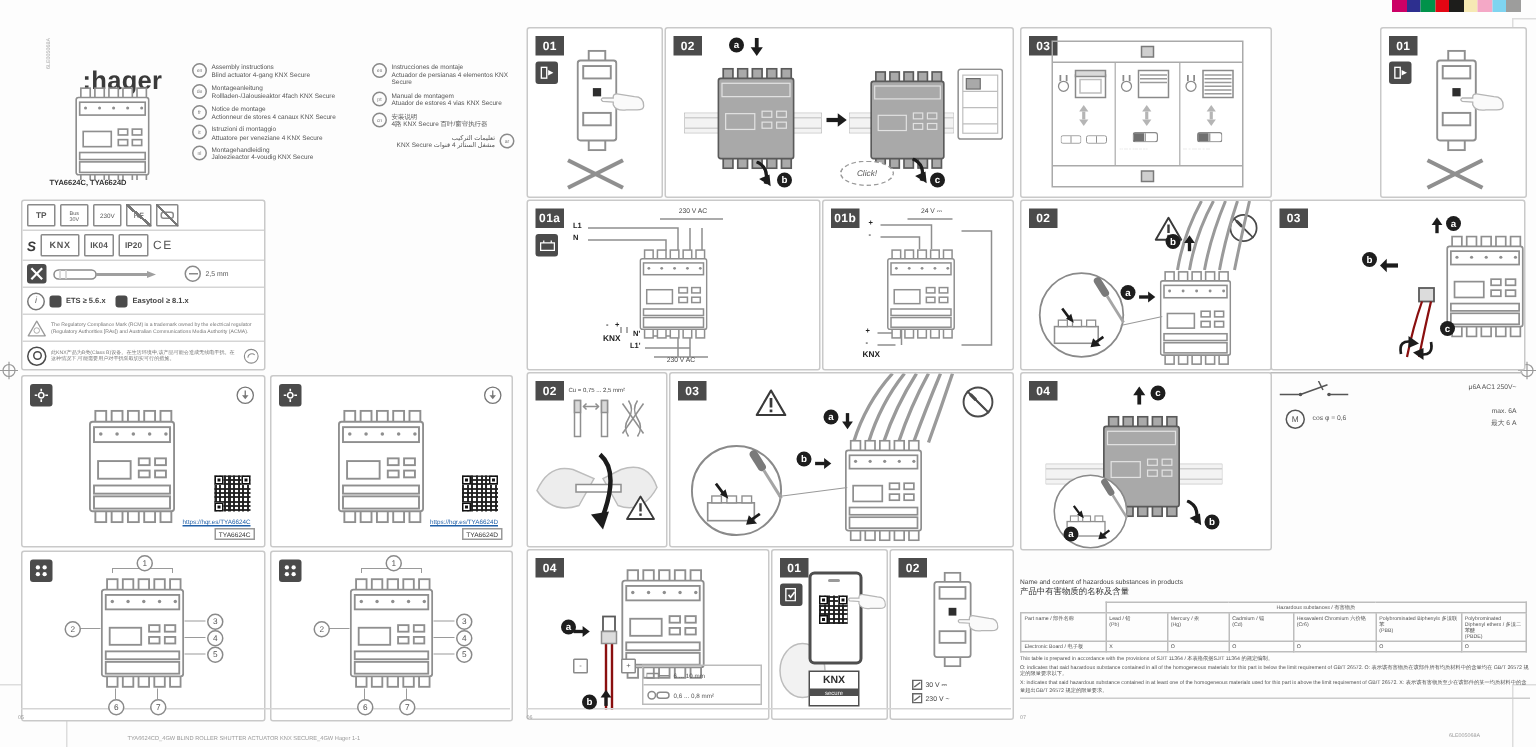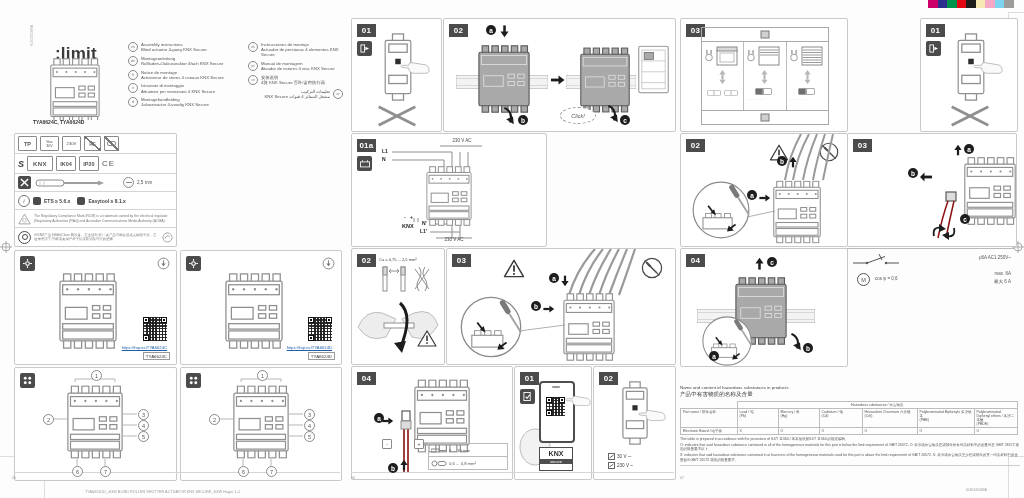--- a/index.html
+++ b/index.html
@@ -226,21 +226,21 @@
   <svg class="abs" style="left:0;top:241px" width="12" height="12">
       <use href="#regmark"></use>
     </svg>
   <svg class="abs" style="left:1012px;top:241px" width="12" height="12">
       <use href="#regmark"></use>
     </svg>
   <div class="abs" style="left:1008px;top:12px;width:16px;height:18px;border-left:0.8px solid #ddd;border-top:0.8px solid #ddd"></div>
   <div class="abs" style="left:0;top:456px;width:44px;height:42px;border-right:0.8px solid #ddd;border-top:0.8px solid #ddd"></div>
   <div class="abs" style="left:1008px;top:456px;width:16px;height:42px;border-left:0.8px solid #ddd;border-top:0.8px solid #ddd"></div>
 
-  <div class="abs" style="left:55px;top:44px;font-size:17px;font-weight:bold;color:#3a3a3a;letter-spacing:0.2px">:limit</div>
+  <div class="abs" style="left:55px;top:44px;font-size:17px;font-weight:bold;color:#3a3a3a;letter-spacing:0.2px">:hager</div>
   <div class="abs" style="left:30px;top:46px;font-size:3.6px;color:#aaa;transform:rotate(-90deg);transform-origin:left top">6LE005068A</div>
 
   <svg class="abs" style="left:42px;top:58px" width="80" height="62">
     <g transform="translate(8,0) scale(0.78)">
         <use href="#devF" width="64" height="84"></use>
       </g>
   </svg>
   <div class="abs" style="left:33px;top:119px;font-size:5px;font-weight:bold;color:#333">TYA6624C, TYA6624D</div>
 
   <div class="abs" style="left:128px;top:42px;width:112px">
@@ -544,20 +544,41 @@
     <span class="lblB" style="left:30px;top:14px">L1</span>
     <span class="lblB" style="left:30px;top:22px">N</span>
     <span class="lblB" style="left:52px;top:80px">-</span>
     <span class="lblB" style="left:58px;top:80px">+</span>
     <span class="lblB" style="left:50px;top:89px;font-size:5.5px">KNX</span>
     <span class="lblB" style="left:70px;top:86px">N'</span>
     <span class="lblB" style="left:68px;top:94px">L1'</span>
     <span class="lbl" style="left:80px;top:103px;width:44px;text-align:center">230 V AC</span>
   </div>
 
+  <div class="panel" style="left:548px;top:133px;width:126px;height:112px">
+    <span class="plabel">01b</span>
+    <svg class="abs" style="left:0;top:0" width="126" height="112">
+      <g stroke="#8f8f8f" stroke-width="1" fill="none">
+        <path d="M38 16 H72 V32"></path>
+          <path d="M38 24 H64 V32"></path>
+        <path d="M56 12 H86"></path>
+        <path d="M92 20 H112 V96 H92"></path>
+        <path d="M36 88 H48 M36 96 H48 M48 88 V84 M52 96 V84"></path>
+      </g>
+    </svg>
+    <svg class="abs" style="left:42px;top:32px" width="46" height="60" viewBox="0 0 64 84">
+        <use href="#devF"></use>
+      </svg>
+    <span class="lbl" style="left:52px;top:4px;width:40px;text-align:center">24 V ⎓</span>
+    <span class="lblB" style="left:30px;top:12px">+</span>
+    <span class="lblB" style="left:30px;top:20px">-</span>
+    <span class="lblB" style="left:28px;top:84px">+</span>
+    <span class="lblB" style="left:28px;top:92px">-</span>
+    <span class="lblB" style="left:26px;top:100px;font-size:5.5px">KNX</span>
+  </div>
 
   <div class="panel" style="left:351px;top:248px;width:92px;height:115px">
     <span class="plabel">02</span>
     <span class="lbl" style="left:27px;top:8px;font-size:4px">Cu = 0,75 ... 2,5 mm²</span>
     <svg class="abs" style="left:27px;top:16px" width="58" height="30">
       <g stroke="#8f8f8f" stroke-width="1" fill="none">
         <rect x="4" y="2" width="4" height="24"></rect>
           <rect x="4" y="2" width="4" height="8" fill="#d9d9d9"></rect>
         <rect x="22" y="2" width="4" height="24"></rect>
           <rect x="22" y="2" width="4" height="8" fill="#d9d9d9"></rect>

